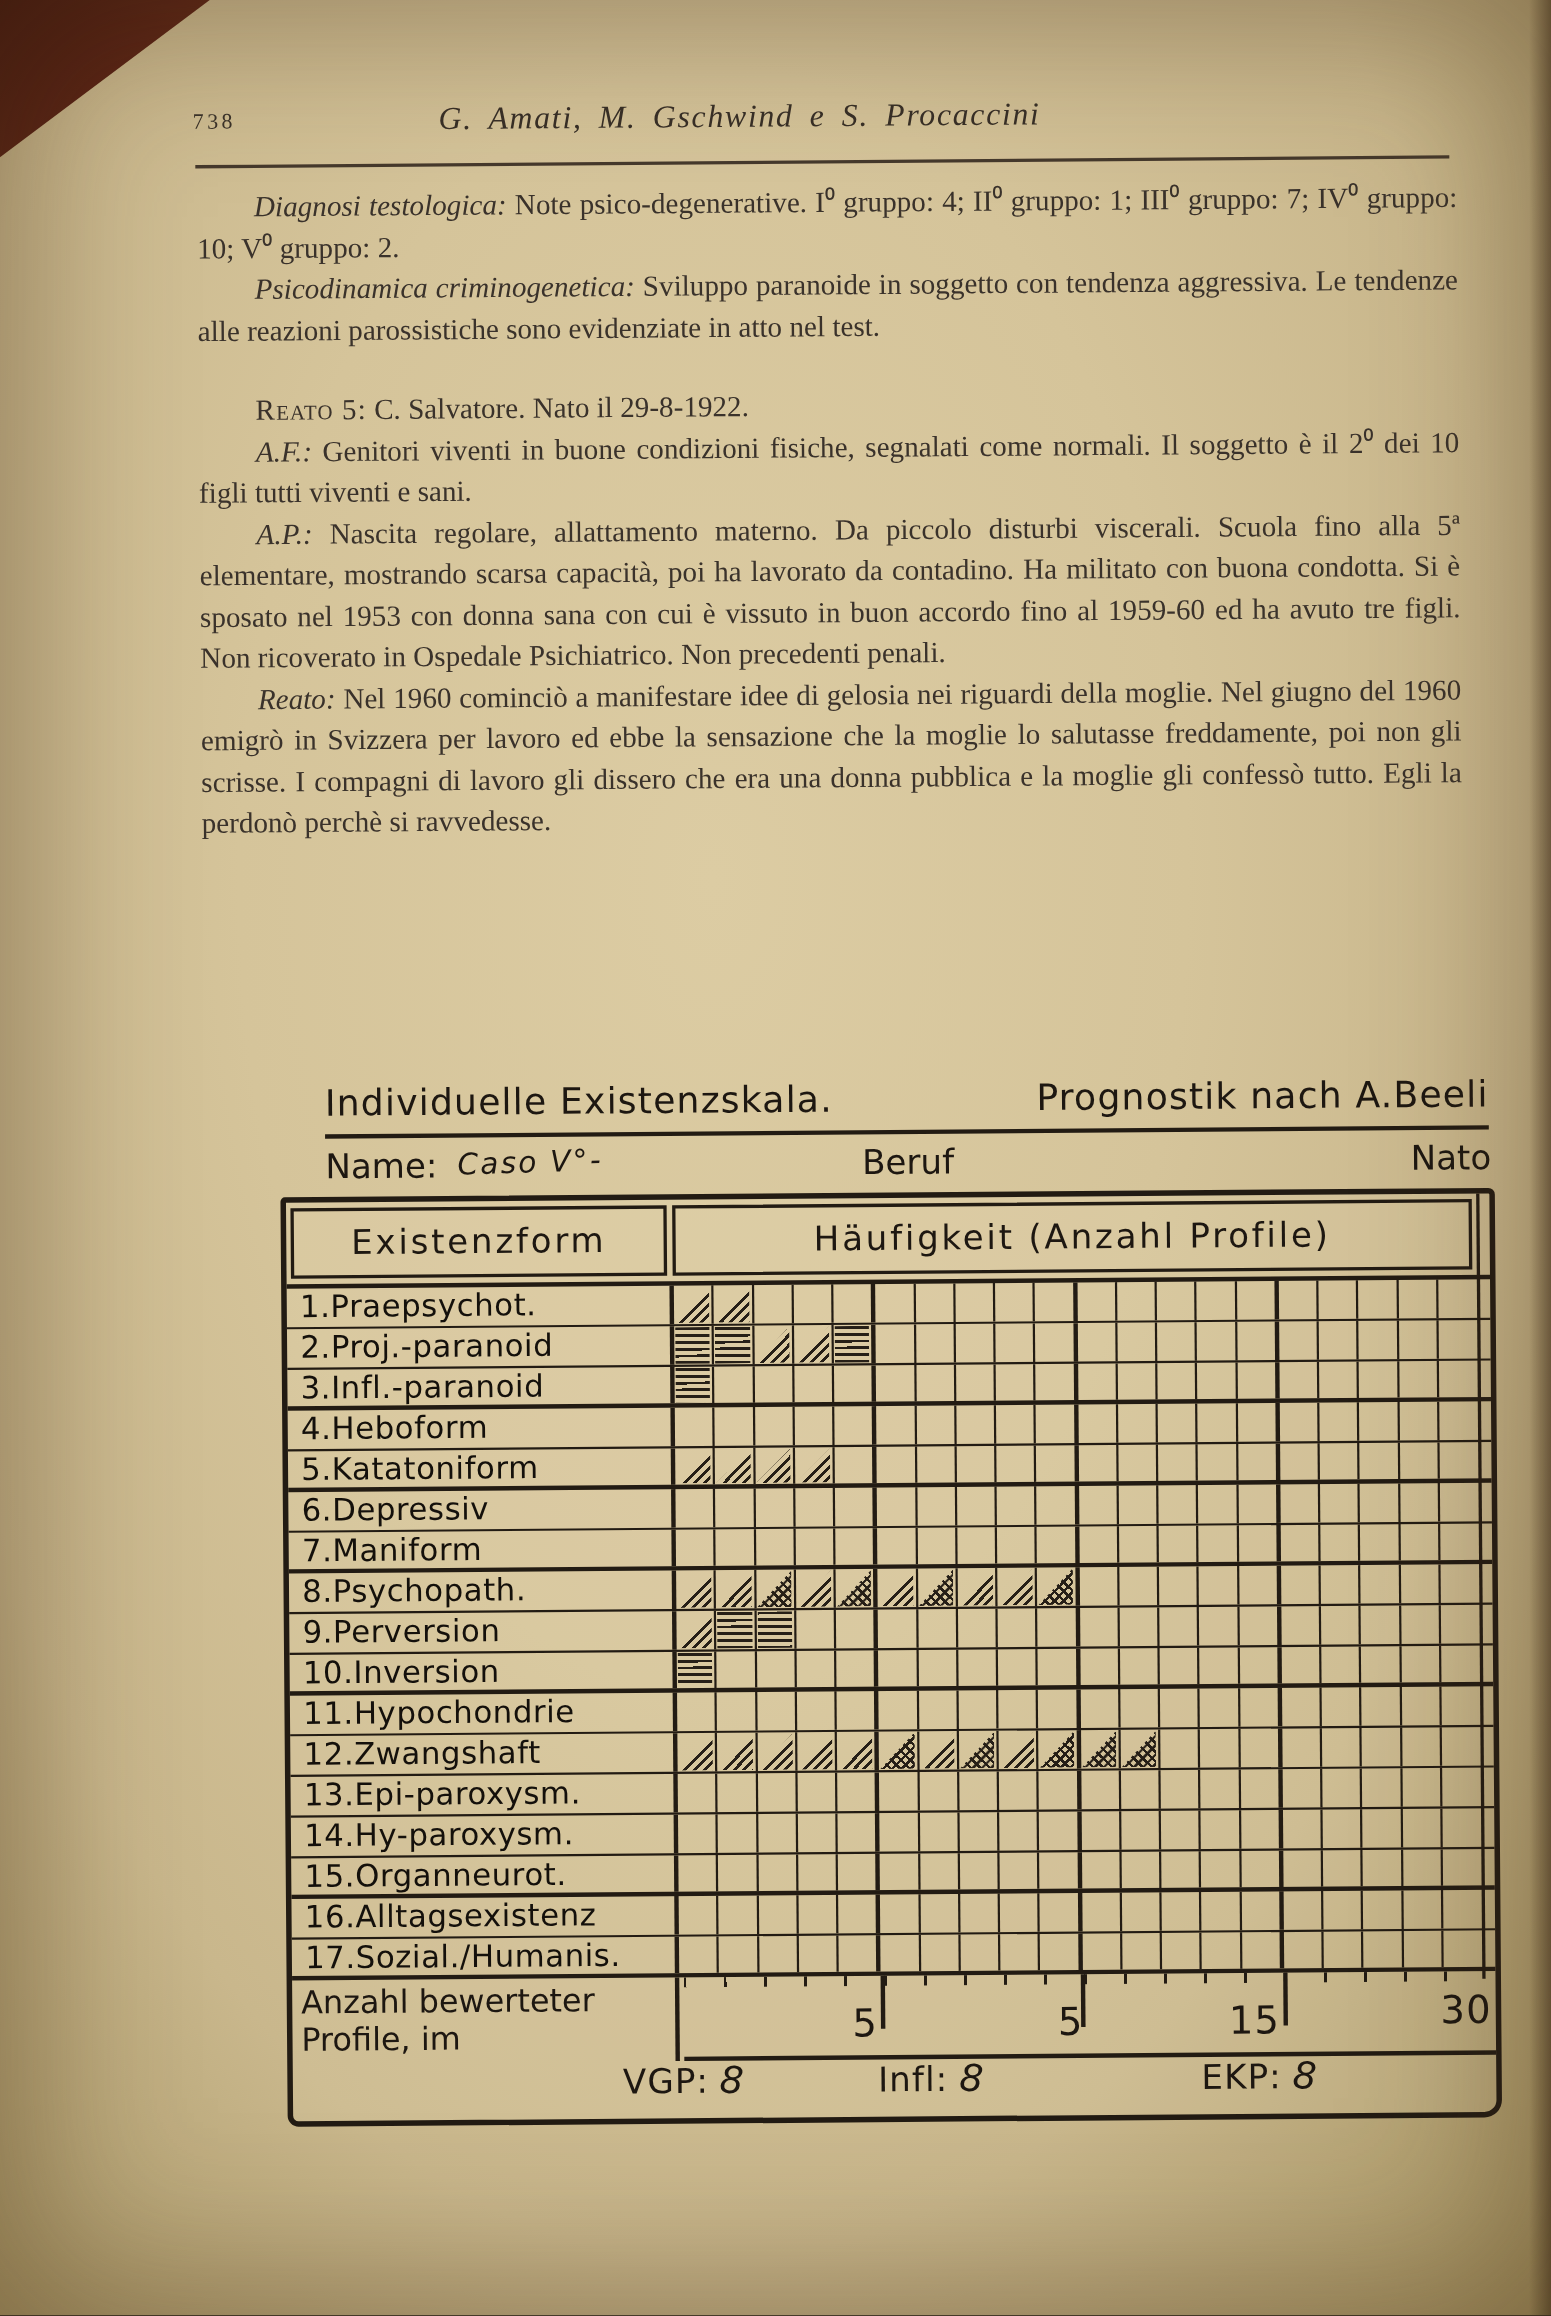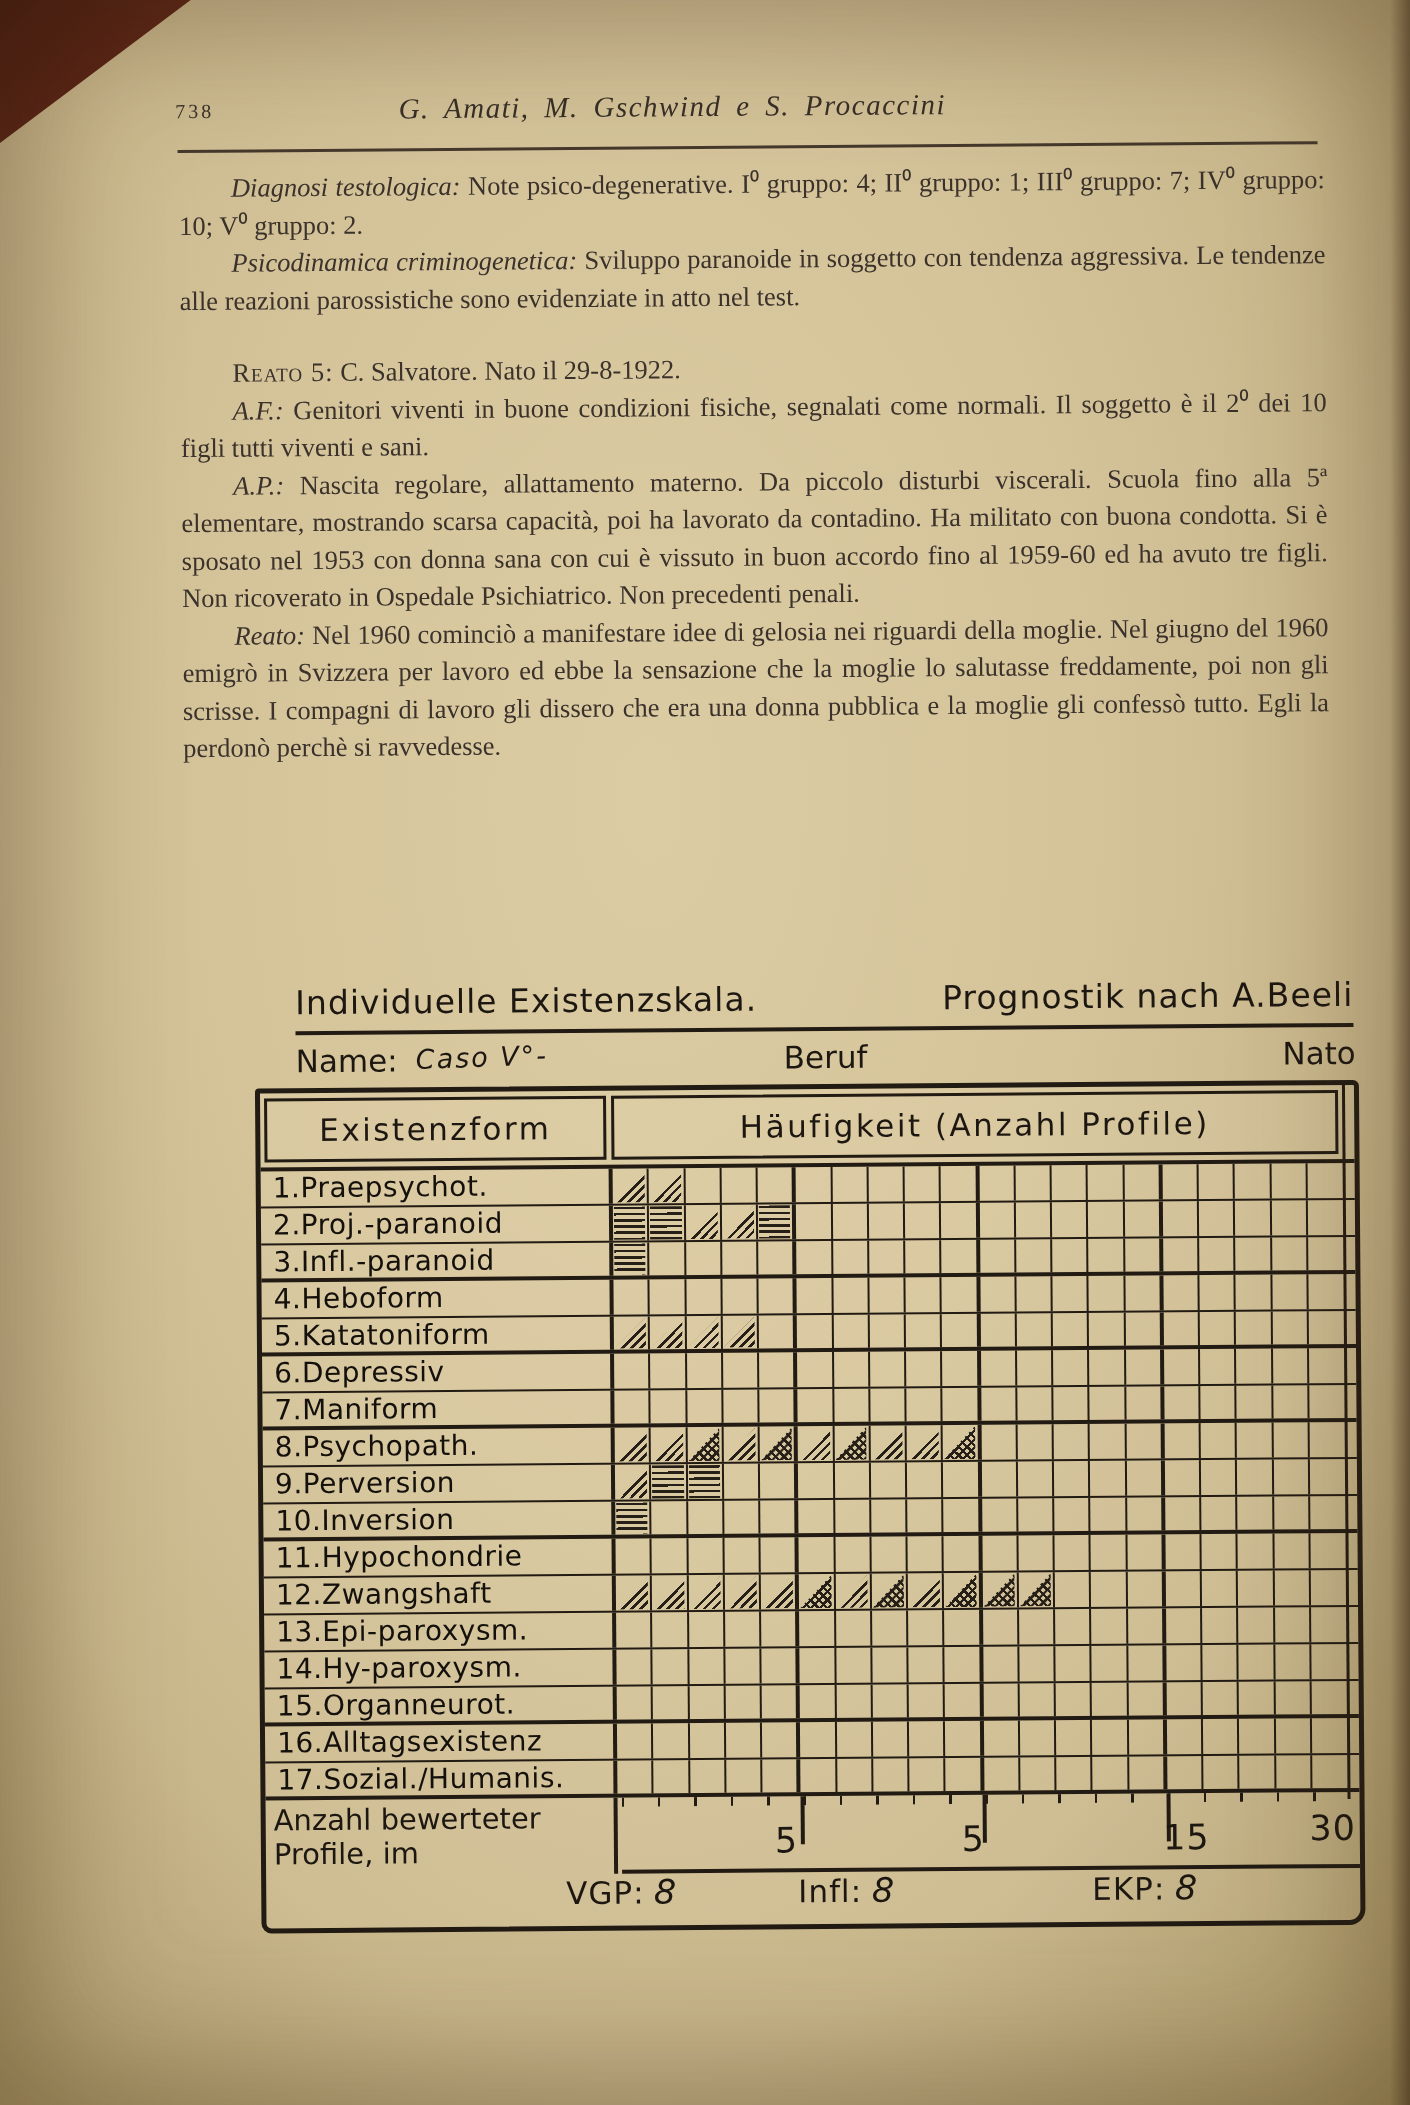--- a/index.html
+++ b/index.html
@@ -73,21 +73,21 @@
   .flabel{position:absolute;left:0;top:0;width:352px;height:76px;box-sizing:border-box;
     border-right:4px solid #221b13;font-size:29px;line-height:34px;padding:3px 0 0 8px;}
   .scale{position:absolute;left:356px;right:0;top:0;height:76px;box-sizing:border-box;border-bottom:4px solid #221b13;}
   .ticks{position:absolute;top:0;left:0;right:13px;height:9px;
     background:repeating-linear-gradient(90deg,#221b13 0 2.5px,rgba(0,0,0,0) 2.5px 36.4px);}
   .mt{position:absolute;top:0;width:4px;height:48px;background:#221b13;}
   .mt.t5{left:calc(25% - 6px);} .mt.t10{left:calc(50% - 8px);} .mt.t15{left:calc(75% - 9px);}
   .axnum{position:absolute;top:24px;font-size:35px;letter-spacing:1px;}
   .axnum.n5{left:25%;transform:translateX(-135%);}
   .axnum.n10{left:50%;transform:translateX(-125%);}
-  .axnum.n15{left:75%;transform:translateX(-125%);margin-left:46px;}
+  .axnum.n15{left:75%;transform:translateX(-125%);}
   .axnum.n20{left:100%;transform:translateX(-108%);top:16px;}
   .scores{position:absolute;left:0;right:0;bottom:6px;height:44px;font-size:31px;letter-spacing:1px;}
   .score{position:absolute;top:0;}
   .score .hv{font-style:italic;font-size:34px;display:inline-block;transform:rotate(4deg);padding-left:10px;}
   .score.s1{left:300px;} .score.s2{left:532px;} .score.s3{left:826px;}
 </style>
 </head>
 <body>
 
 <div class="photo">

